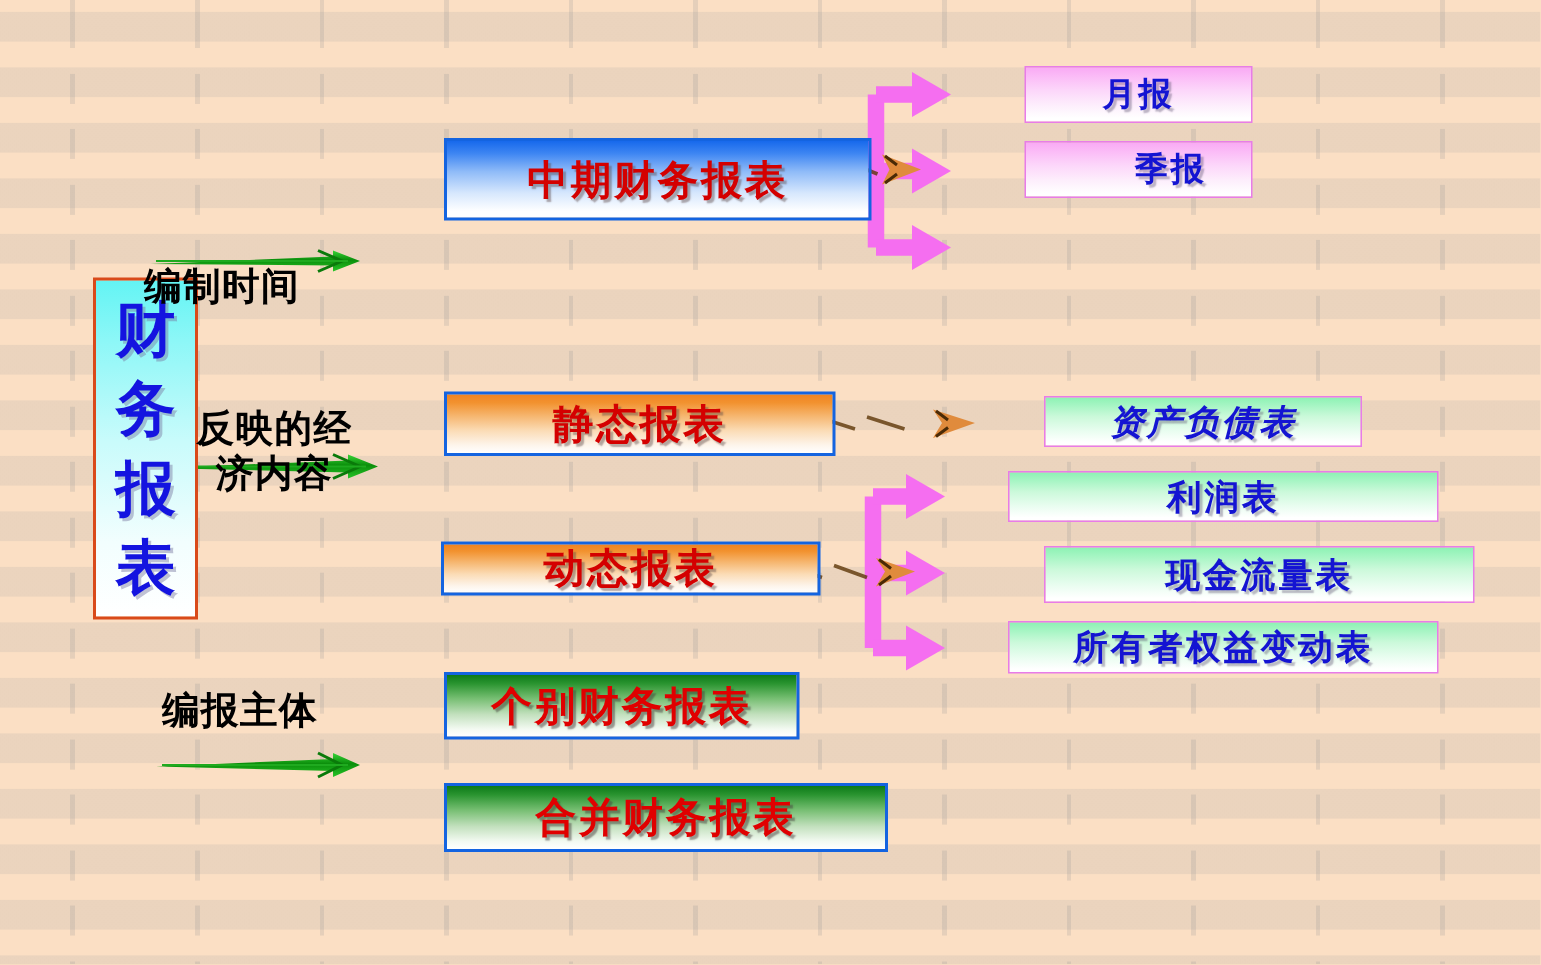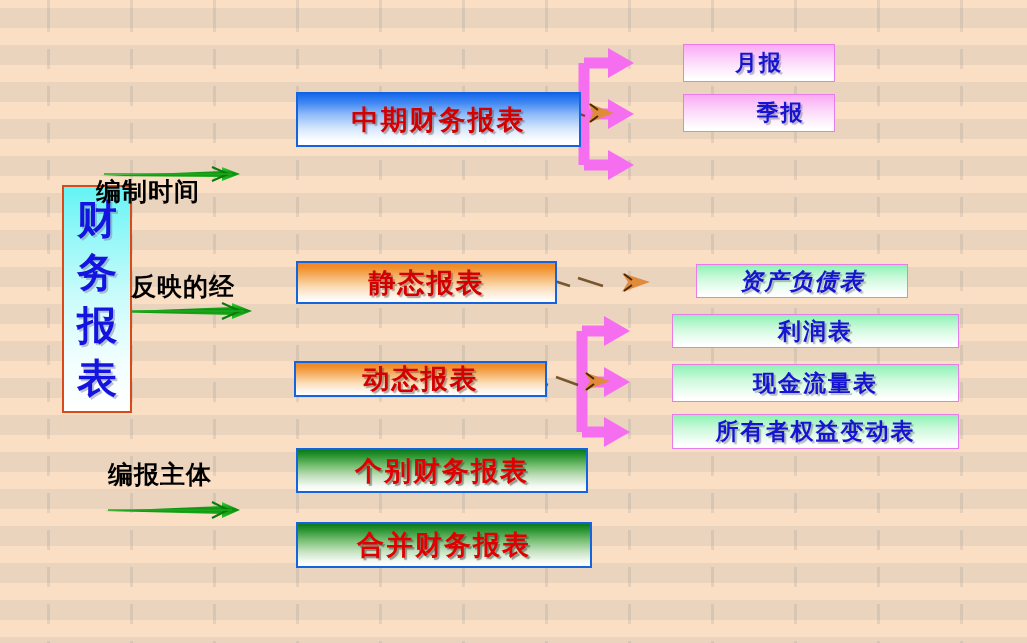--- a/index.html
+++ b/index.html
@@ -186,41 +186,42 @@
     <span>财</span>
     <span>务</span>
     <span>报</span>
     <span>表</span>
   </div>
 
   <div class="sidelabel" style="left:96px;top:133px;margin-top:44px;">编制时间</div>
 
   <div class="sidelabel two" style="left:113px;top:272px;">
     <div>反映的经</div>
+    <div>济内容</div>
   </div>
 
   <div class="sidelabel" style="left:108px;top:460px;">编报主体</div>
 
   <div class="box blue" style="left:256px;top:92px;width:285px;height:55px;">中期财务报表</div>
 
 
   <div class="box orange" style="left:256px;top:261px;width:261px;height:43px;">静态报表</div>
 
   <div class="box orange" style="left:254px;top:361px;width:253px;height:36px;">动态报表</div>
 
-  <div class="box dgreen" style="left:256px;top:448px;width:292px;height:45px;">个别财务报表</div>
+  <div class="box dgreen" style="left:256px;top:448px;width:237px;height:45px;">个别财务报表</div>
 
   <div class="box dgreen" style="left:256px;top:522px;width:296px;height:46px;">合并财务报表</div>
 
   <div class="box pink" style="left:643px;top:44px;width:152px;height:38px;">月报</div>
 
   <div class="box pink" style="left:643px;top:94px;width:152px;height:38px;padding-left:43px;">季报</div>
 
 
   <div class="box lgreen" style="left:656px;top:264px;width:212px;height:34px;font-style:italic;">资产负债表</div>
 
   <div class="box lgreen" style="left:632px;top:314px;width:287px;height:34px;">利润表</div>
 
-  <div class="box lgreen" style="left:632px;top:364px;width:287px;height:38px;">现金流量表</div>
+  <div class="box lgreen" style="left:656px;top:364px;width:287px;height:38px;">现金流量表</div>
 
   <div class="box lgreen" style="left:632px;top:414px;width:287px;height:35px;">所有者权益变动表</div>
 
 </div>
 
 </body></html>

